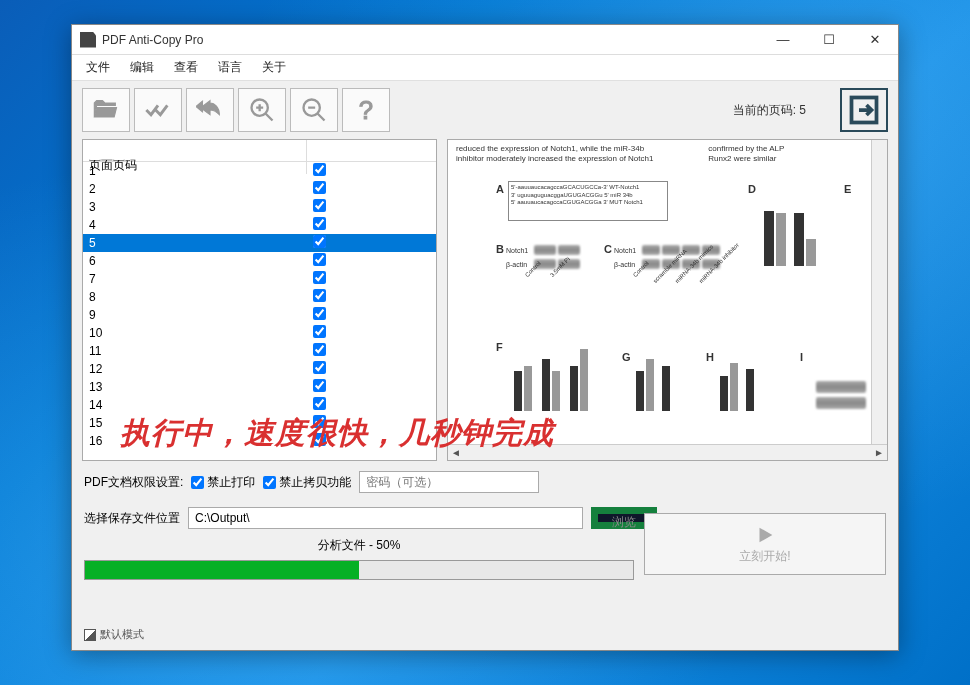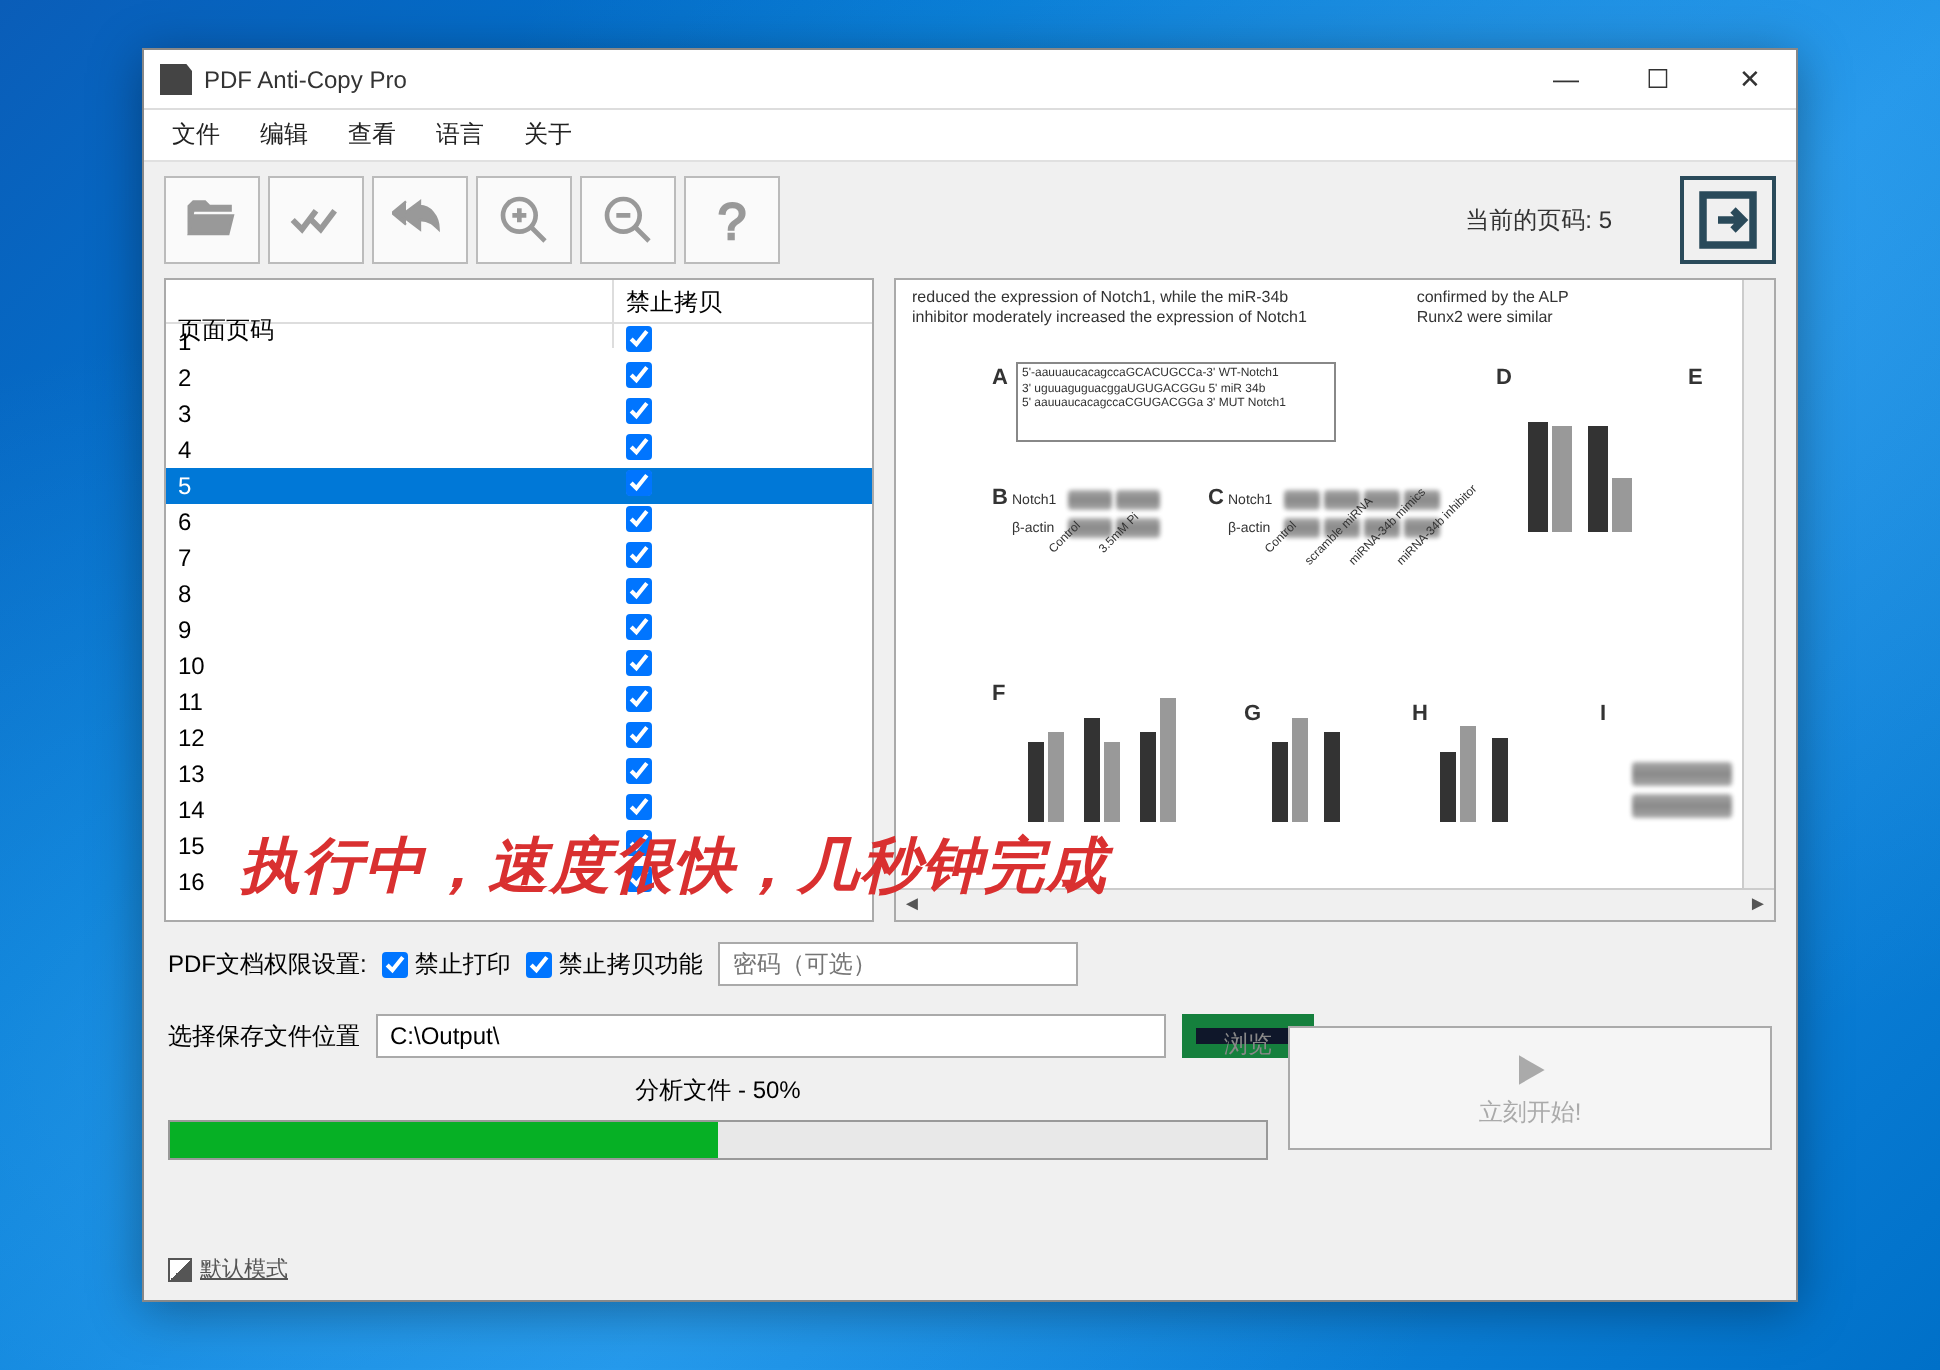--- a/index.html
+++ b/index.html
@@ -50,21 +50,21 @@
 .row-save input[type=text]{width:395px;height:22px;border:1px solid #aaa;padding:0 6px;font-size:12px}
 .row-save button{height:22px;padding:0 14px;border:7px solid #15803d;background:#0f172a;font-size:12px;color:#888;cursor:pointer}
 .analyze-row{display:flex;align-items:flex-start;gap:10px}
 .analyze-left{width:550px}
 .analyze-left .atxt{text-align:center;font-size:12px;margin-bottom:6px}
 .progress{height:20px;border:1px solid #999;background:#e8e8e8;position:relative}
 .progress .fill{height:100%;background:#06b025}
 .startbtn{flex:1;height:62px;border:1px solid #aaa;background:#f5f5f5;display:flex;flex-direction:column;align-items:center;justify-content:center;cursor:pointer;color:#aaa;margin-top:-24px}
 .startbtn svg{width:22px;height:22px;fill:#aaa}
 .startbtn span{font-size:12px;margin-top:2px}
-.footer{position:absolute;bottom:8px;left:12px;font-size:11px;color:#555;text-decoration:underline;display:flex;align-items:center;gap:4px}
+.footer{position:absolute;bottom:8px;left:12px;font-size:11px;color:#555;display:flex;align-items:center;gap:4px}
 .footer .sq{width:12px;height:12px;border:1px solid #555;background:linear-gradient(135deg,#fff 50%,#555 50%)}
 .overlay-text{position:absolute;left:48px;top:388px;font-size:30px;font-weight:bold;color:#d93030;font-style:italic;letter-spacing:1px;z-index:50;pointer-events:none;white-space:nowrap}
 .cb{display:inline-flex;align-items:center;gap:3px}
 .cb input{width:13px;height:13px}
 </style>
 </head>
 <body>
 
 <div class="desktop-bg"></div>
 
@@ -128,21 +128,20 @@
           <rect x="2" y="2" width="20" height="20" fill="none"></rect>
           <path d="M8 12h10m-4-4l4 4-4 4"></path>
         </svg>
     </div>
   </div>
 
   <div class="content">
     <div class="leftpanel">
       <div class="listhdr">
         <div class="col1">页面页码</div>
-        <div class="col2">禁止拷贝</div>
       </div>
       <div class="listbody" id="listbody">
           <div class="row">
             <div class="c1">1</div>
             <div class="c2"><input type="checkbox" checked="" style=""></div>
           </div>
           <div class="row">
             <div class="c1">2</div>
             <div class="c2"><input type="checkbox" checked="" style=""></div>
           </div>

